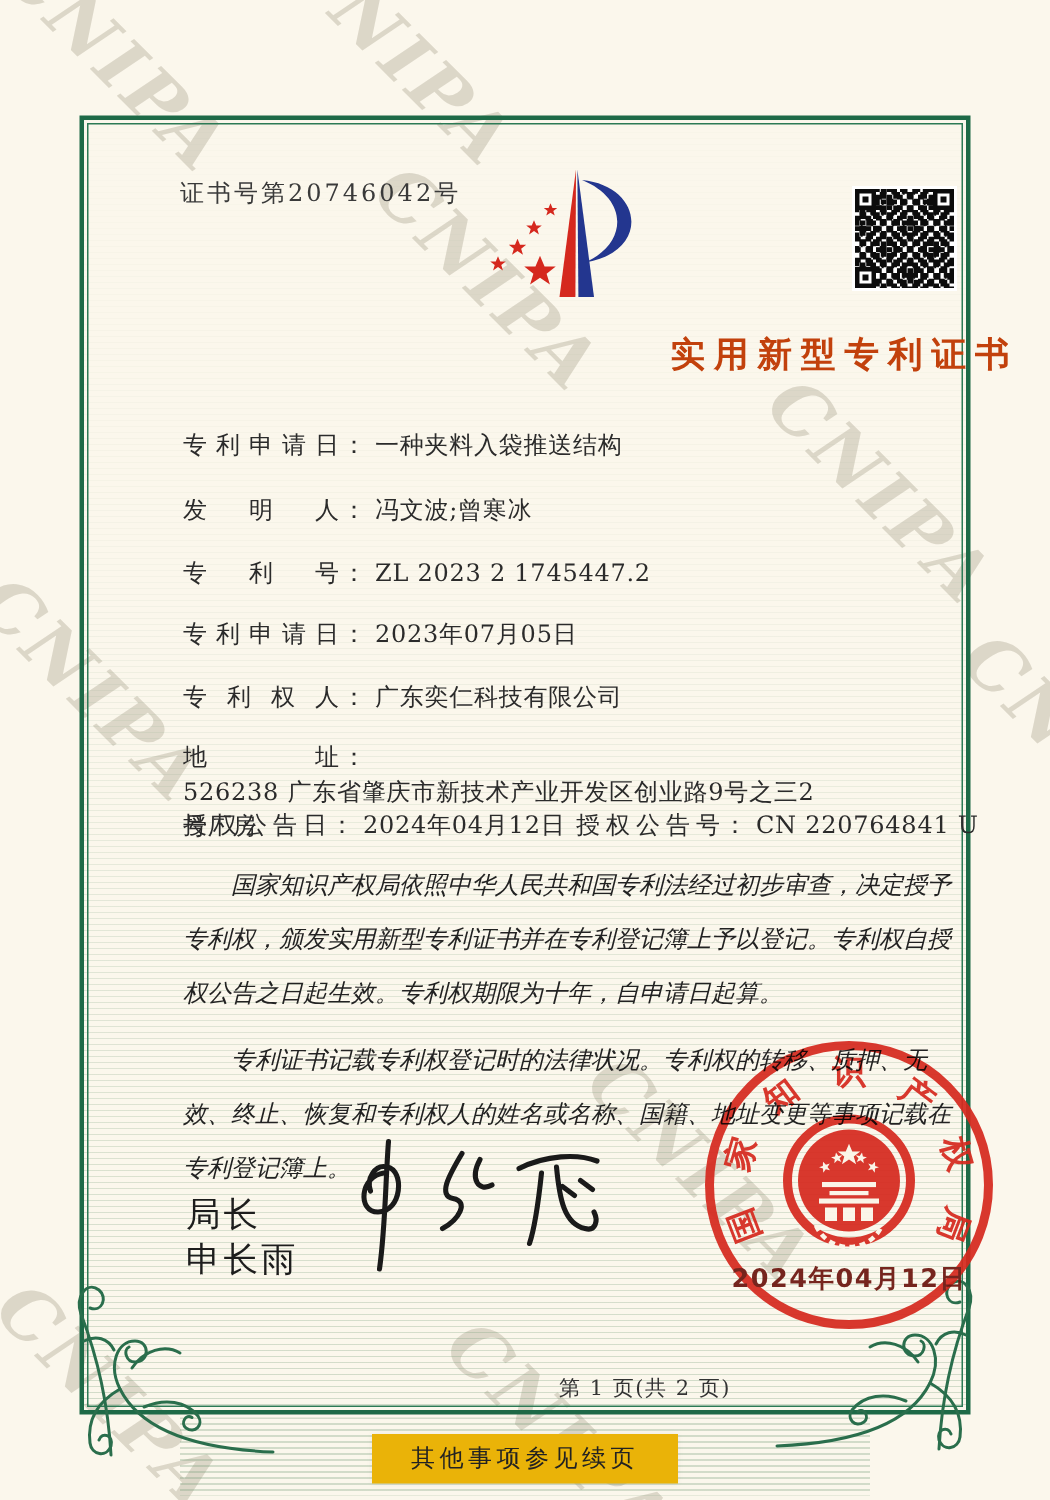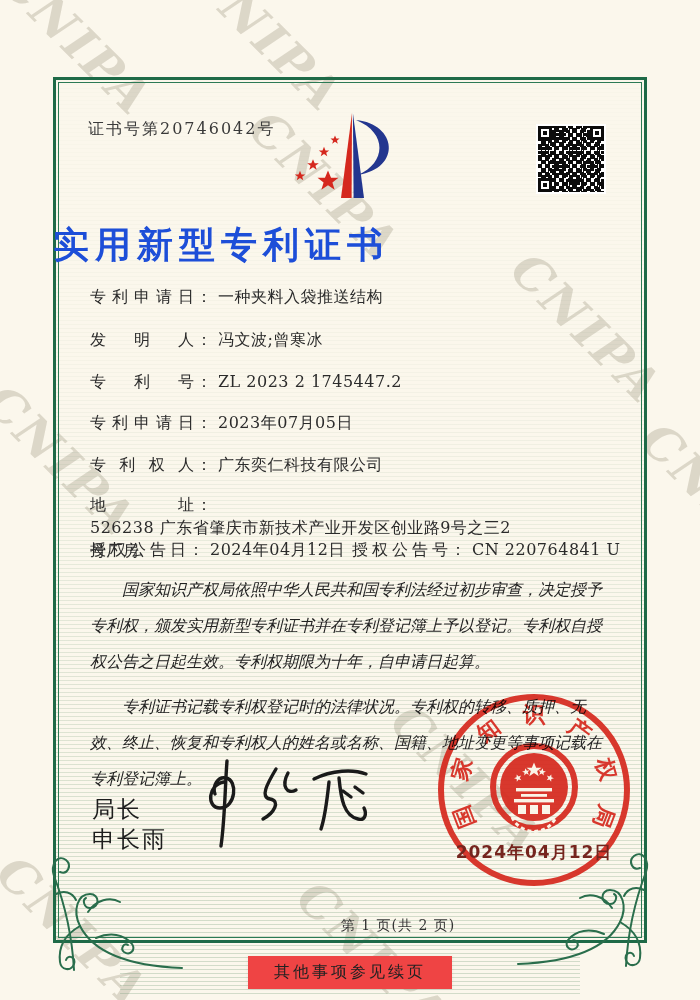--- a/index.html
+++ b/index.html
@@ -13,24 +13,24 @@
   .lines{position:absolute;left:56px;top:80px;width:588px;height:860px;z-index:1;
       background:repeating-linear-gradient(180deg,rgba(116,156,120,0.34) 0 1px,rgba(0,0,0,0) 1px 4px);
       -webkit-mask-image:linear-gradient(180deg,rgba(0,0,0,0.05) 0%,rgba(0,0,0,0.15) 35%,rgba(0,0,0,0.55) 65%,rgba(0,0,0,0.9) 100%);
       mask-image:linear-gradient(180deg,rgba(0,0,0,0.05) 0%,rgba(0,0,0,0.15) 35%,rgba(0,0,0,0.55) 65%,rgba(0,0,0,0.9) 100%);}
   .lines-footer{position:absolute;left:120px;top:945px;width:460px;height:52px;z-index:1;
       background:repeating-linear-gradient(180deg,rgba(116,156,120,0.30) 0 1px,rgba(0,0,0,0) 1px 4px);}
   
   .frame-border{position:absolute;left:53px;top:77px;width:594px;height:866px;
       border:3px solid #1e6a47;z-index:2;pointer-events:none;box-sizing:border-box;}
   .frame-border::after{content:"";position:absolute;inset:2px;border:1px solid #2c7a55;}
-  .content{position:absolute;inset:0;z-index:3;}
+  .content{position:absolute;inset:0;z-index:3;margin-left:32px;}
   .cert-no{position:absolute;left:88px;top:119px;font-size:16px;letter-spacing:2px;color:#3a3a3a;}
-  .title{position:absolute;left:53px;top:221px;width:594px;text-align:left;
-      font-size:36px;font-weight:bold;letter-spacing:6px;color:#1d4ed8;}
+  .title{position:absolute;left:53px;top:221px;width:594px;text-align:right;
+      font-size:23px;font-weight:bold;letter-spacing:6px;color:#c2410c;}
   .logo{position:absolute;left:283px;top:108px;}
   .qr{position:absolute;left:536px;top:124px;width:66px;height:66px;background:#fff;padding:2px;}
   .qr-grid{position:relative;width:100%;height:100%;
       background:
         repeating-conic-gradient(#0c0c0c 0 25%, rgba(0,0,0,0) 0 50%) 0px 0px/7px 7px,
         repeating-conic-gradient(#0c0c0c 0 25%, rgba(0,0,0,0) 0 50%) 3px 2px/9px 9px,#fff;}
   .finder{position:absolute;width:14px;height:14px;background:#fff;border:3px solid #0c0c0c;box-sizing:border-box;}
   .finder::after{content:"";position:absolute;inset:2px;background:#0c0c0c;}
   .f-tl{left:0;top:0}.f-tr{right:0;top:0}.f-bl{left:0;bottom:0}
   .frow{position:absolute;left:90px;width:540px;font-size:16px;color:#2b2b2b;}
@@ -43,21 +43,21 @@
   .paras{position:absolute;left:90px;top:572px;width:522px;font-size:16px;line-height:36px;
       color:#222;font-style:italic;}
   .paras p{margin:0 0 9px 0;text-indent:2em;}
   .signer{position:absolute;left:92px;font-family:"Liberation Sans","DejaVu Sans",sans-serif;
       font-size:23px;font-weight:500;color:#1d1d1d;letter-spacing:2px;}
   .sig-svg{position:absolute;left:196px;top:756px;}
   .seal{position:absolute;left:434px;top:690px;z-index:4;opacity:0.93;mix-blend-mode:multiply;}
   .page-num{position:absolute;left:53px;top:917px;width:594px;text-align:center;
       font-size:14px;color:#333;letter-spacing:1px;padding-left:48px;}
   .footer-note{position:absolute;left:50%;top:956px;transform:translateX(-50%);
-      background:#ef4444;padding:6px 26px;font-size:16px;letter-spacing:3px;color:#222;z-index:3;
+      background:#eab308;padding:6px 26px;font-size:16px;letter-spacing:3px;color:#222;z-index:3;
       box-shadow:0 0 4px rgba(0,0,0,0.06);white-space:nowrap;}
   .ornament{position:absolute;z-index:2;}
   .orn-bl{left:36px;top:842px;}
   .orn-br{left:514px;top:838px;transform:scaleX(-1);}
 </style>
 </head>
 <body>
 
 <div class="page">
 

